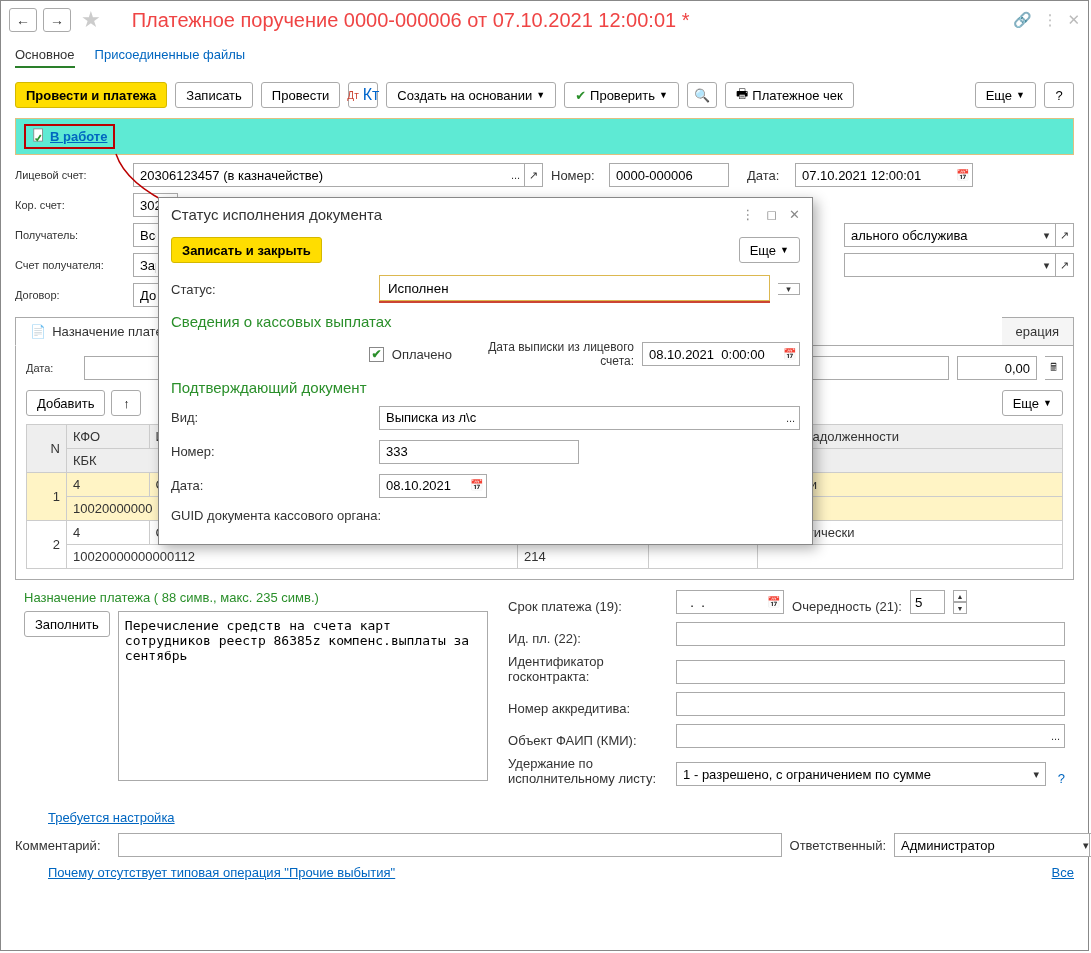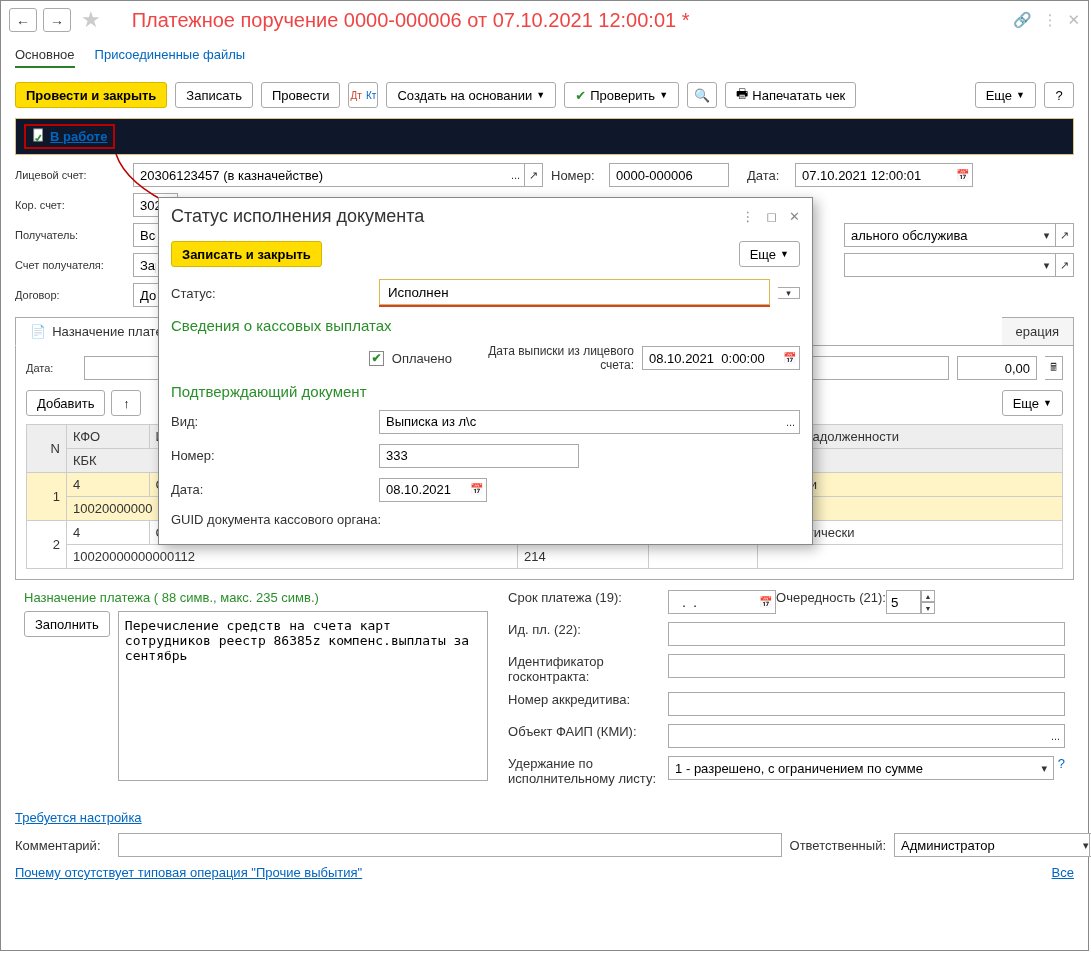--- a/index.html
+++ b/index.html
@@ -19,21 +19,21 @@
 .tab-link.active { border-bottom: 2px solid #2a7f2a; }
 .tab-link.link { color: #0066c0; }
 
 .toolbar { padding: 4px 14px 10px; display: flex; gap: 8px; align-items: center; }
 .toolbar-right { margin-left: auto; display: flex; gap: 8px; }
 .btn { border: 1px solid #aaa; background: #fff; padding: 4px 10px; border-radius: 3px; cursor: pointer; height: 26px; display: inline-flex; align-items: center; gap: 4px; font-size: 13px; }
 .btn-yellow { background: #ffdd00; border-color: #d4b800; font-weight: bold; }
 .btn .caret { font-size: 9px; }
 .icon-btn { width: 30px; justify-content: center; padding: 4px; }
 
-.status-bar { margin: 0 14px 8px; background: #0f172a; border: 1px solid #e0c080; padding: 5px 8px; display: flex; align-items: center; gap: 6px; }
+.status-bar { margin: 0 14px 8px; background: #5eead4; border: 1px solid #e0c080; padding: 5px 8px; display: flex; align-items: center; gap: 6px; }
 .status-box { border: 2px solid #b00; padding: 2px 6px; display: inline-flex; align-items: center; gap: 4px; }
 .status-link { color: #0066c0; text-decoration: underline; font-weight: bold; cursor: pointer; }
 
 .form-area { padding: 0 14px; }
 .form-row { display: flex; align-items: center; gap: 8px; margin-bottom: 6px; }
 .form-label { width: 110px; color: #333; font-size: 11px; }
 .input-field { border: 1px solid #aaa; padding: 3px 6px; height: 24px; font-size: 13px; background: #fff; }
 .input-pick { width: 18px; height: 24px; border: 1px solid #aaa; border-left: none; background: #fff; display: inline-flex; align-items: center; justify-content: center; font-size: 11px; cursor: pointer; }
 .input-group { display: flex; }
 .input-group .input-field { border-right: none; }
@@ -56,31 +56,31 @@
 .data-table .num-col { width: 40px; text-align: right; }
 .data-table .sel-row td { background: #fff4c5; }
 
 .bottom-section { display: flex; gap: 20px; padding: 10px 23px; }
 .bottom-left { flex: 1; }
 .bottom-right { flex: 1.2; }
 .section-label { color: #2a8f2a; margin-bottom: 6px; }
 .textarea { width: 100%; height: 170px; border: 1px solid #aaa; padding: 6px; font-size: 13px; resize: none; }
 .btn-fill { margin-bottom: 22px; }
 
-.right-row { display: flex; align-items: flex-start; gap: 0; margin-bottom: 8px; }
+.right-row { display: flex; align-items: flex-end; gap: 8px; margin-bottom: 8px; }
 .right-label { width: 160px; font-size: 13px; }
 .right-input { flex: 1; }
 
 .footer { padding: 6px 14px; }
-.footer-link { color: #0066c0; text-decoration: underline; cursor: pointer; font-size: 13px; }
+.footer-link { color: #0066c0; text-decoration: underline; cursor: pointer; font-size: 13px; margin-left: 33px; }
 .footer-row { display: flex; align-items: center; gap: 8px; margin: 8px 0; }
 
 .popup { position: absolute; top: 196px; left: 157px; width: 655px; height: 348px; background: #fff; border: 1px solid #888; box-shadow: 4px 4px 12px rgba(0,0,0,0.3); z-index: 100; }
 .popup-header { display: flex; align-items: center; padding: 8px 12px; }
-.popup-title { font-size: 18px; }
+.popup-title { font-size: 15px; }
 .popup-controls { margin-left: auto; display: flex; gap: 12px; color: #888; }
 .popup-controls span { cursor: pointer; }
 .popup-toolbar { padding: 6px 12px; display: flex; }
 .popup-body { padding: 6px 12px; }
 .popup-row { display: flex; align-items: center; gap: 8px; margin-bottom: 10px; }
 .popup-label { width: 200px; }
 .status-input { flex: 1; height: 26px; border: 1px solid #dcb850; padding: 3px 8px; outline: none; }
 .status-input-wrap { flex: 1; display: flex; border-bottom: 2px solid #c43; }
 .status-dd { width: 22px; border: 1px solid #aaa; border-left: none; display: flex; align-items: center; justify-content: center; cursor: pointer; font-size: 9px; }
 .section-green { color: #2a8f2a; font-size: 15px; margin: 6px 0 10px; }
@@ -113,40 +113,40 @@
       <span class="header-icon">✕</span>
     </div>
   </div>
 
   <div class="tabs-bar">
     <span class="tab-link active">Основное</span>
     <span class="tab-link link">Присоединенные файлы</span>
   </div>
 
   <div class="toolbar">
-    <button class="btn btn-yellow">Провести и закрыть</button>
+    <button class="btn btn-yellow">Провести и платежа</button>
     <button class="btn">Записать</button>
     <button class="btn">Провести</button>
     <button class="btn icon-btn">
         <span style="color:#c43;font-size:10px;">Дт</span>
-        <span style="color:#06c;font-size:10px;">Кт</span>
+        <span style="color:#06c;font-size:16px;">Кт</span>
       </button>
     <button class="btn">
         <span>Создать на основании</span> 
         <span class="caret">▼</span>
       </button>
     <button class="btn">
         <span style="color:#2a8f2a;">✔</span> 
         <span>Проверить</span> 
         <span class="caret">▼</span>
       </button>
     <button class="btn icon-btn">🔍</button>
     <button class="btn">
         <span>🖶</span> 
-        <span>Напечатать чек</span>
+        <span>Платежное чек</span>
       </button>
     <div class="toolbar-right">
       <button class="btn">
           <span>Еще</span> 
           <span class="caret">▼</span>
         </button>
       <button class="btn icon-btn">?</button>
     </div>
   </div>
 

